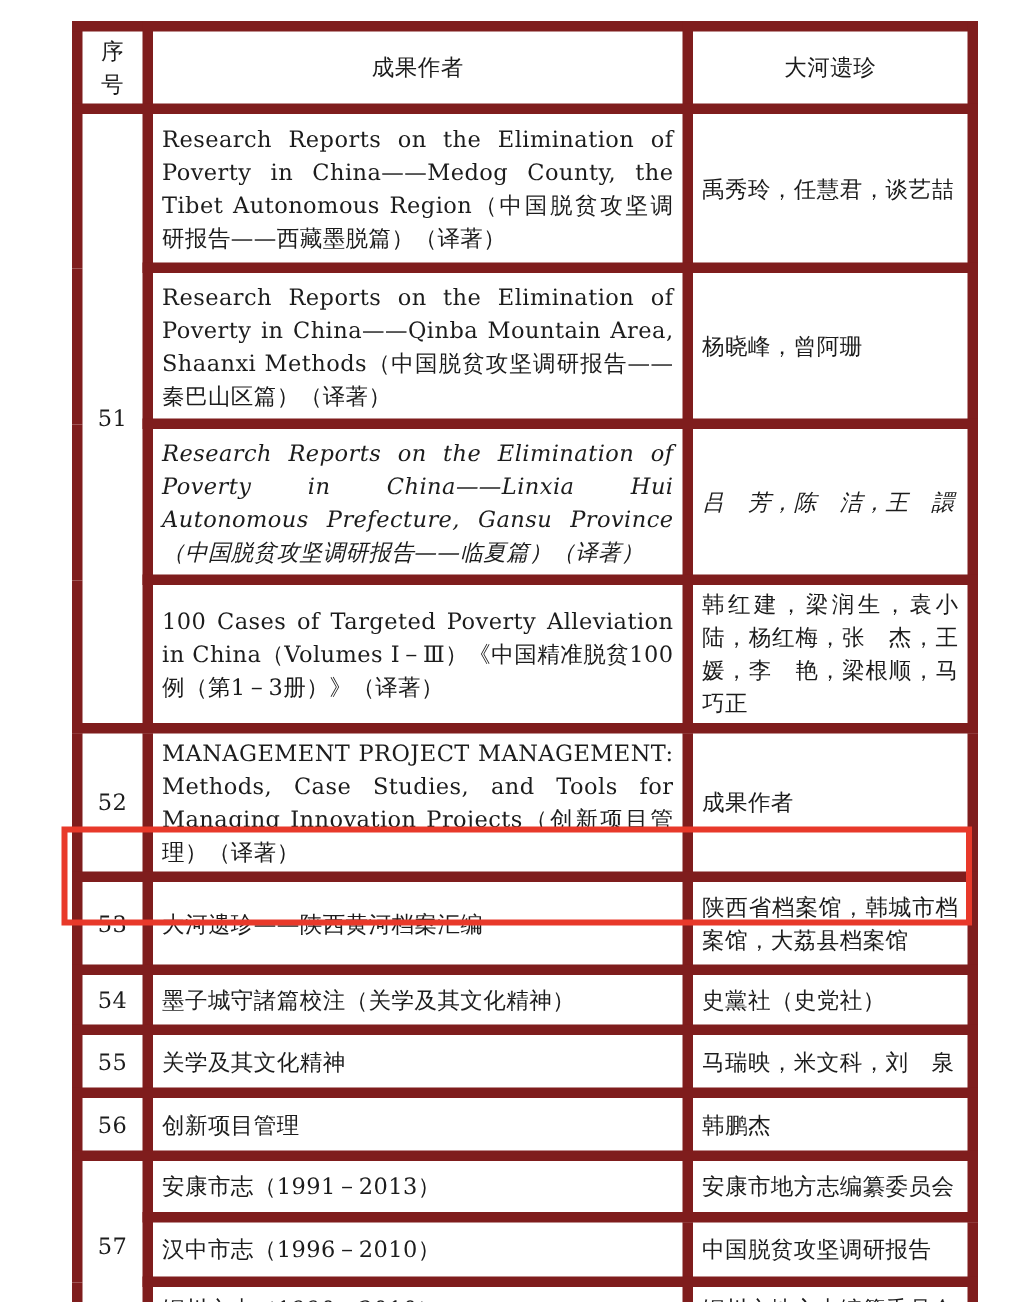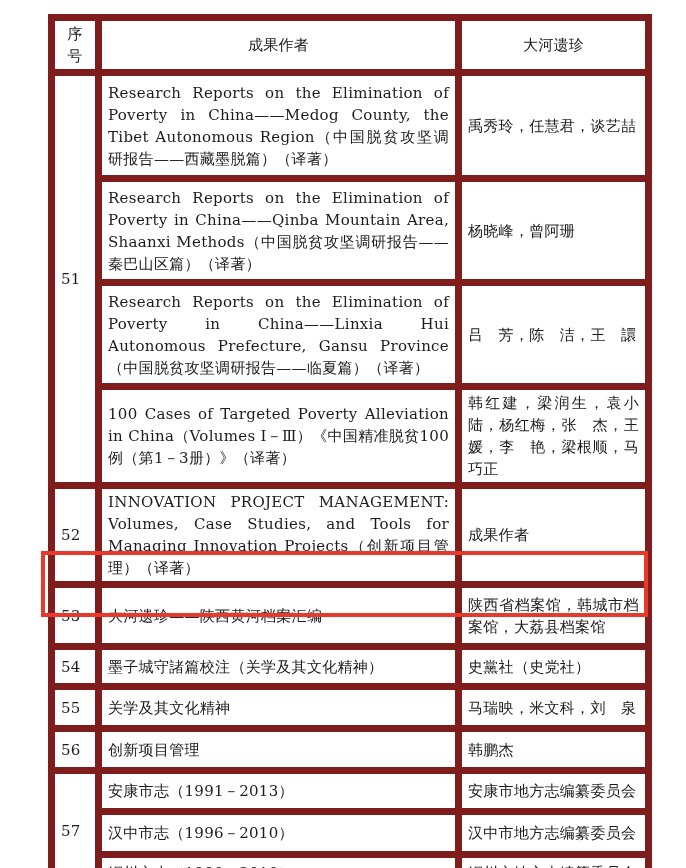--- a/index.html
+++ b/index.html
@@ -29,37 +29,37 @@
     border: 7px solid #7f1d1d;
     font-size: 15px;
     font-weight: normal;
     vertical-align: middle;
     padding: 2px 6px;
     line-height: 22px;
     letter-spacing: 0.3px;
     box-sizing: border-box;
   }
   th.hdr { text-align: center; }
-  td.idx { }
+  td.idx { text-align: center; }
   td.name {
     text-align: justify;
     text-align-last: left;
     padding-left: 12px;
     padding-right: 8px;
   }
   td.auth {
     text-align: justify;
     text-align-last: left;
     padding-left: 8px;
     padding-right: 4px;
   }
   tr.rh-head { height: 48px; }
   tr.rh-51a { height: 106px; }
   tr.rh-51b { height: 104px; }
-  tr.rh-51c { height: 104px; }
+  tr.rh-51c { height: 104px; font-style: italic; }
   tr.rh-51d { height: 87px; }
   tr.rh-52  { height: 93px; }
   tr.rh-53  { height: 62px; }
   tr.rh-54  { height: 40px; }
   tr.rh-55  { height: 42px; }
   tr.rh-56  { height: 42px; }
   tr.rh-57a { height: 41px; }
   tr.rh-57b { height: 43px; }
   tr.rh-57c { height: 37px; }
   .highlight-box {
@@ -105,21 +105,21 @@
       <td class="name">Research Reports on the Elimination of Poverty in China——Linxia Hui Autonomous Prefecture, Gansu Province（中国脱贫攻坚调研报告——临夏篇）（译著）</td>
       <td class="auth">吕　芳，陈　洁，王　譞</td>
     </tr>
     <tr class="rh-51d">
       <td class="name">100 Cases of Targeted Poverty Alleviation in China（Volumes Ⅰ－Ⅲ）《中国精准脱贫100例（第1－3册）》（译著）</td>
       <td class="auth">韩红建，梁润生，袁小陆，杨红梅，张　杰，王　媛，李　艳，梁根顺，马巧正</td>
     </tr>
 
     <tr class="rh-52">
       <td class="idx">52</td>
-      <td class="name">INNOVATION PROJECT MANAGEMENT: Volumes, Case Studies, and Tools for Managing Innovation Projects（创新项目管理）（译著）</td>
+      <td class="name">MANAGEMENT PROJECT MANAGEMENT: Methods, Case Studies, and Tools for Managing Innovation Projects（创新项目管理）（译著）</td>
       <td class="auth">成果作者</td>
     </tr>
 
     <tr class="rh-53">
       <td class="idx">53</td>
       <td class="name">大河遗珍——陕西黄河档案汇编</td>
       <td class="auth">陕西省档案馆，韩城市档案馆，大荔县档案馆</td>
     </tr>
 
     <tr class="rh-54">
@@ -140,21 +140,21 @@
       <td class="auth">韩鹏杰</td>
     </tr>
 
     <tr class="rh-57a">
       <td class="idx" rowspan="3">57</td>
       <td class="name">安康市志（1991－2013）</td>
       <td class="auth">安康市地方志编纂委员会</td>
     </tr>
     <tr class="rh-57b">
       <td class="name">汉中市志（1996－2010）</td>
-      <td class="auth">汉中市地方志编纂委员会</td>
+      <td class="auth">中国脱贫攻坚调研报告</td>
     </tr>
     <tr class="rh-57c">
       <td class="name">铜川市志（1990－2010）</td>
       <td class="auth">铜川市地方志编纂委员会</td>
     </tr>
   </tbody>
     </table>
 
   <div class="highlight-box"></div>
 

